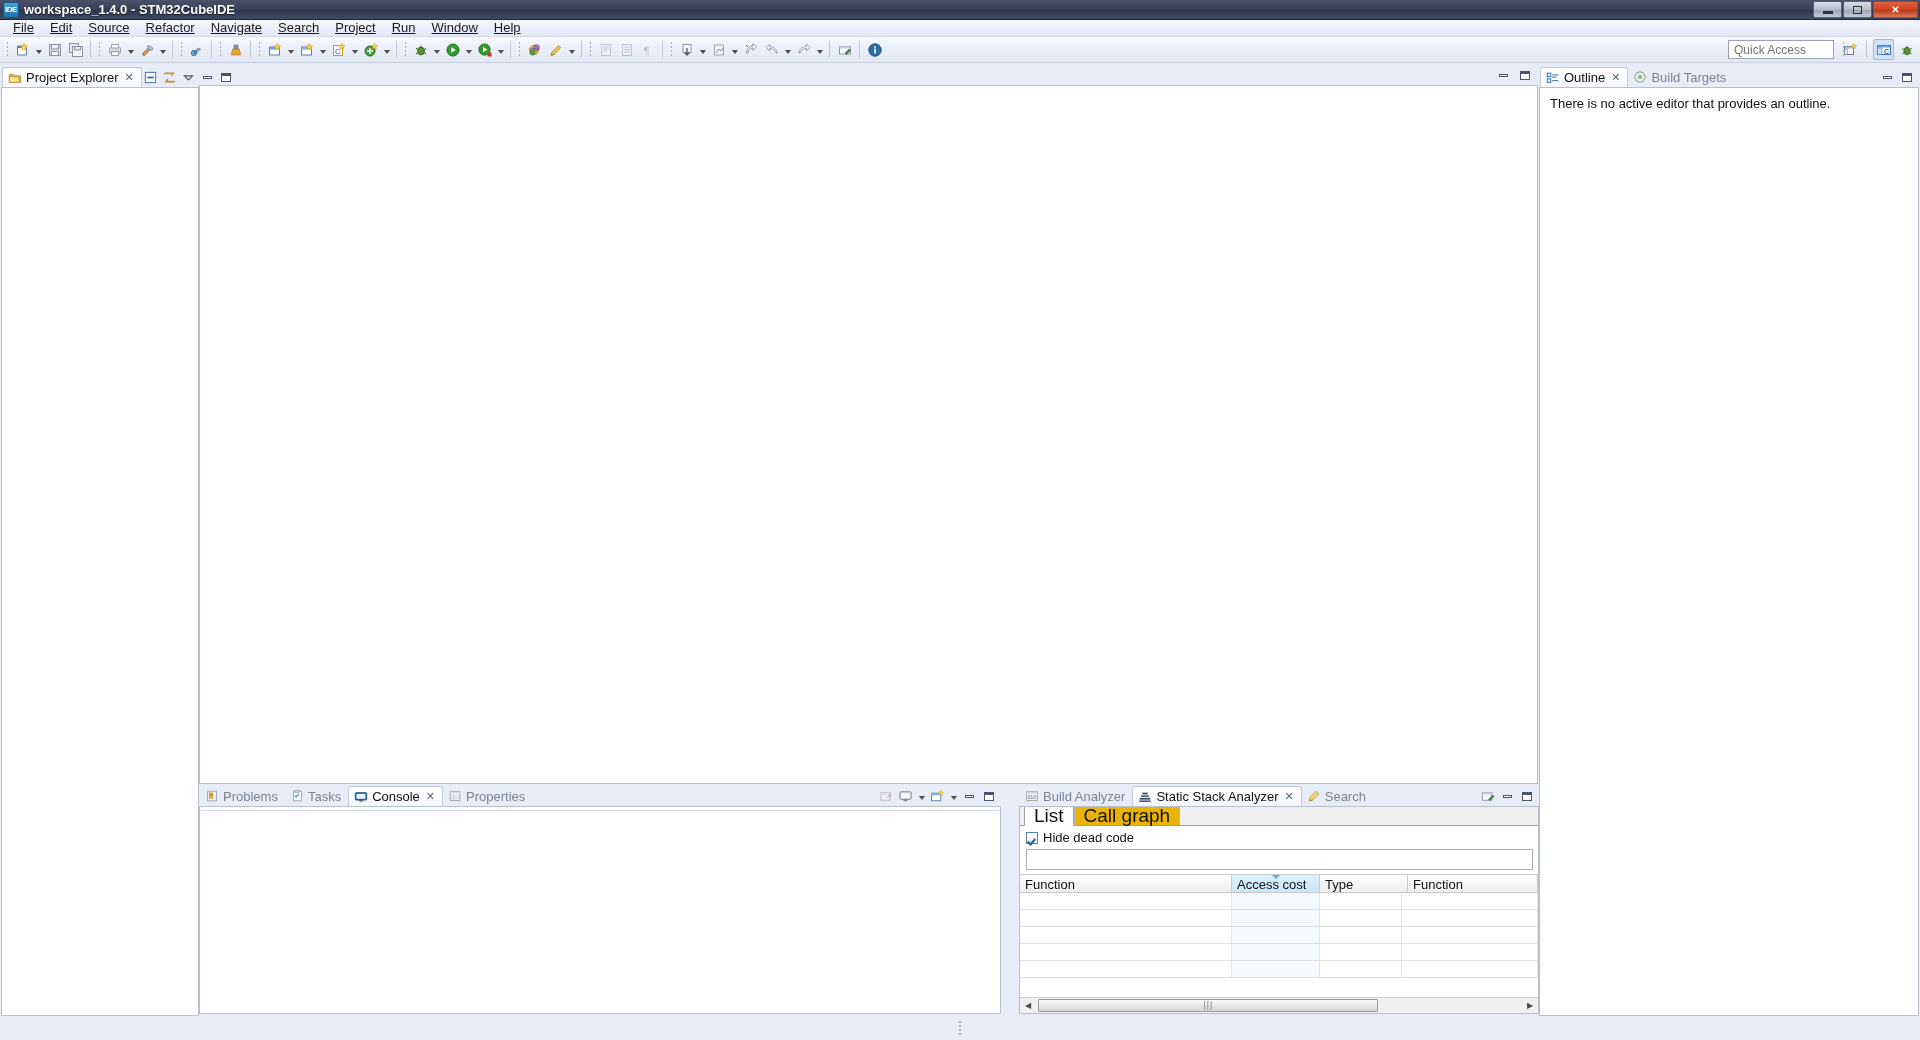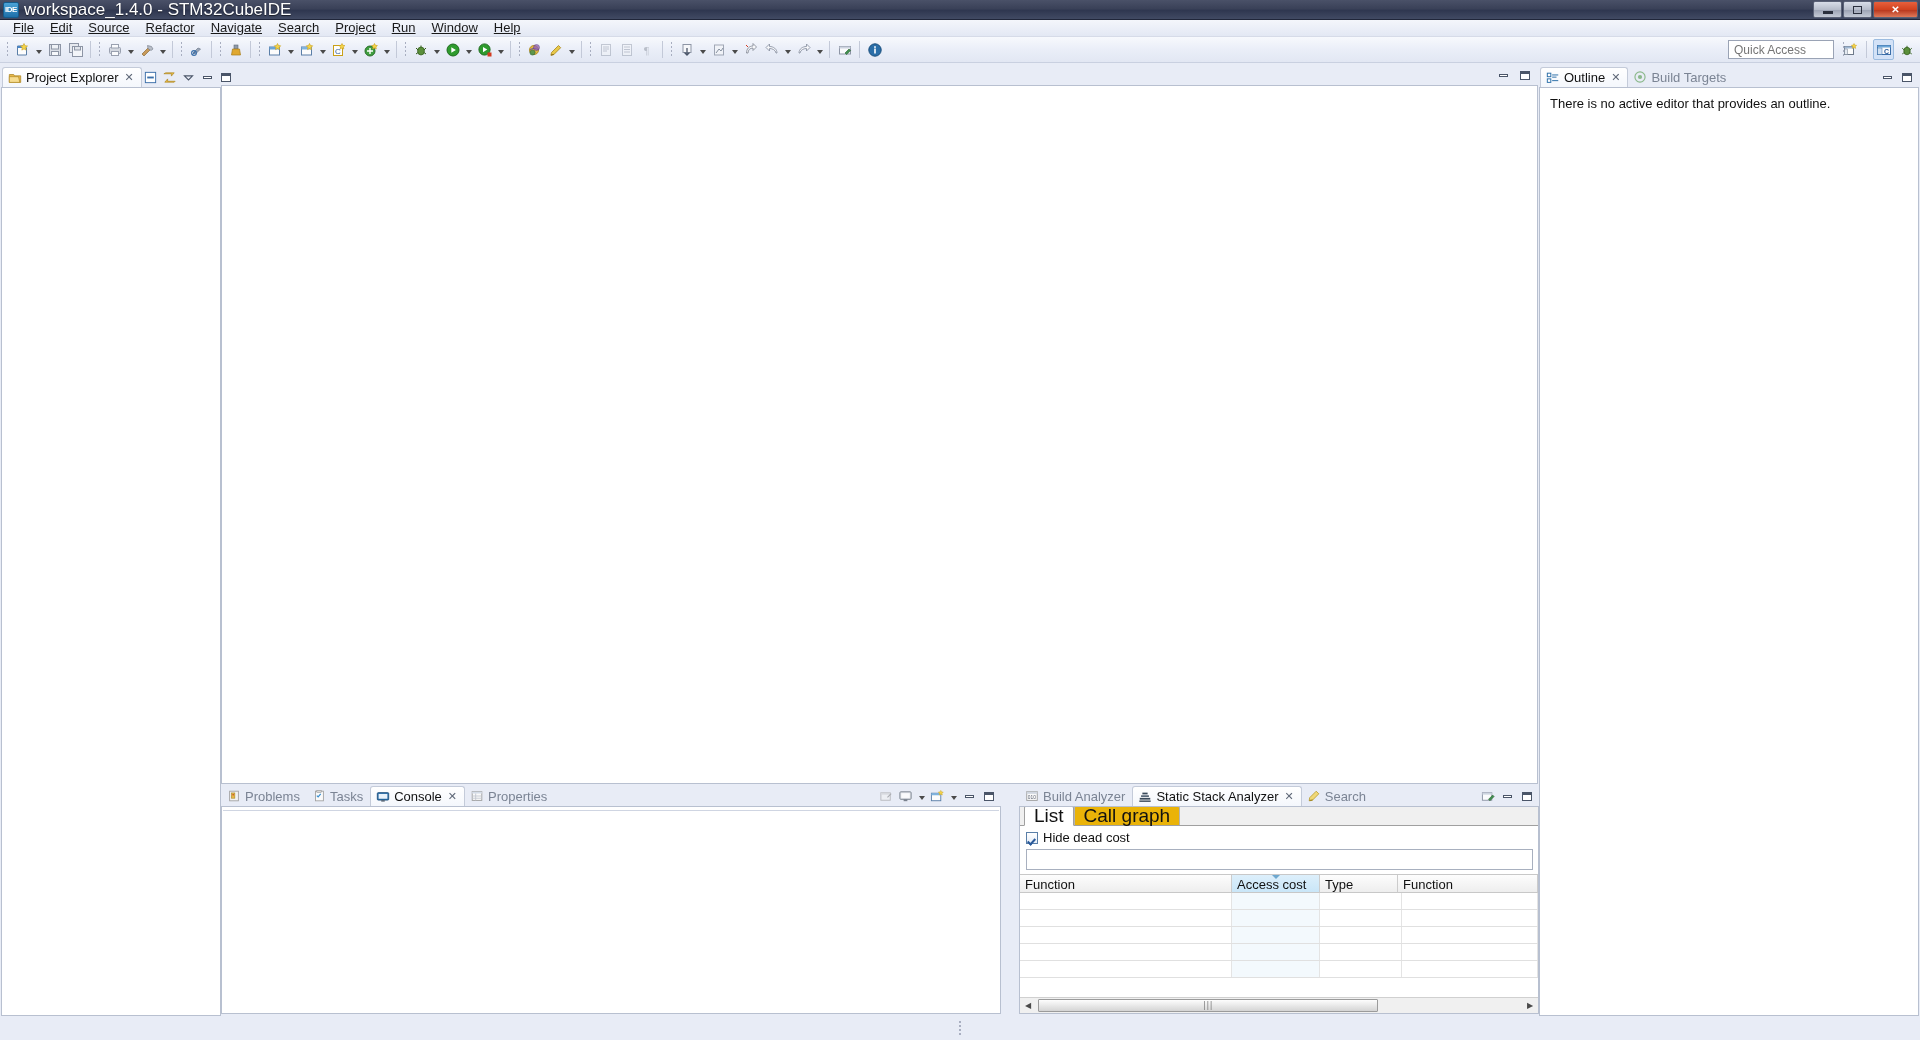--- a/index.html
+++ b/index.html
@@ -23,23 +23,24 @@
     width: 16px; height: 16px; margin-left: 3px; margin-right: 5px;
     background: linear-gradient(to bottom, #4ba3d8, #1e6fa8);
     border: 1px solid #155a8a;
     border-radius: 2px;
     color: #fff; font-size: 8px; font-weight: bold;
     display: flex; align-items: center; justify-content: center;
     letter-spacing: -0.5px;
     flex: none;
   }
   .title-text {
-    color: #ffffff; font-size: 17px;
+    color: #ffffff; font-size: 13px;
     text-shadow: 0 1px 1px rgba(0,0,0,0.6);
     white-space: nowrap;
+    font-weight: bold;
   }
   .win-controls { position: absolute; right: 2px; top: 1px; display: flex; gap: 1px; }
   .win-btn {
     width: 29px; height: 17px;
     background: linear-gradient(to bottom, #d8dde8 0%, #b6bcca 50%, #9aa1b2 51%, #c4cad6 100%);
     border: 1px solid #5a6176; border-radius: 2px;
     display: flex; align-items: center; justify-content: center;
     color: #333; font-size: 10px;
   }
   .win-btn.close {
@@ -139,21 +140,21 @@
 
   
   .ico { display: inline-block; vertical-align: middle; flex: none; }
 
   
   .g-min { width: 9px; height: 3px; border: 1px solid #4a5568; background: #fff; }
   .g-max { width: 10px; height: 9px; border: 1px solid #4a5568; background: #fff; position: relative; }
   .g-max::before { content:""; position: absolute; left: 0; right: 0; top: 0; height: 2.5px; background: #4a5568; }
 
   
-  .left-panel { width: 221px; flex: none; display: flex; flex-direction: column; padding: 2px 0 0 1px; }
+  .left-panel { width: 199px; flex: none; display: flex; flex-direction: column; padding: 2px 0 0 1px; }
 
   
   .center-col { flex: 1; display: flex; flex-direction: column; min-width: 0; padding-top: 2px; }
   .editor-area {
     flex: 1; min-height: 0; display: flex; flex-direction: column;
     margin-right: 1px;
   }
   .editor-tabrow {
     height: 20px; display: flex; align-items: center; justify-content: flex-end;
     padding-right: 5px; gap: 4px; flex: none;
@@ -780,34 +781,34 @@
                   <span>List</span>
                 </div>
                 <div class="ssa-tab inactive">
                   <span>Call graph</span>
                 </div>
               </div>
 
               <div class="ssa-body">
                 <div class="ssa-check-row">
                   <span class="cbox"></span>
-                  <span>Hide dead cost</span>
+                  <span>Hide dead code</span>
                 </div>
 
                 <input class="ssa-filter" type="text" placeholder="" style="">
 
                 <div class="tbl-header">
                   <div class="th" style="width:212px">
                     <span>Function</span>
                   </div>
                   <div class="th sorted" style="width:88px">
                     <span class="sort-caret"></span>
                     <span>Access cost</span>
                   </div>
-                  <div class="th" style="width:78px">
+                  <div class="th" style="width:88px">
                     <span>Type</span>
                   </div>
                   <div class="th" style="flex:1">
                     <span>Function</span>
                   </div>
                 </div>
 
                 <div class="tbl-rows">
                   <div class="trow">
                     <div class="td" style="width:212px"></div>

